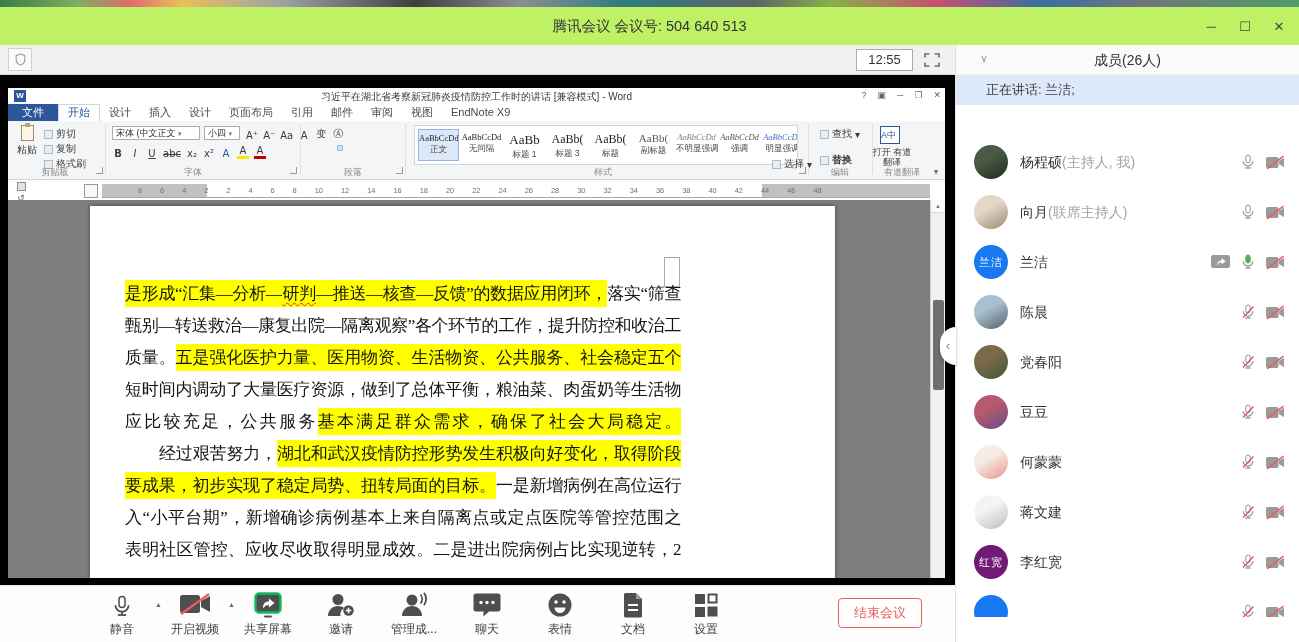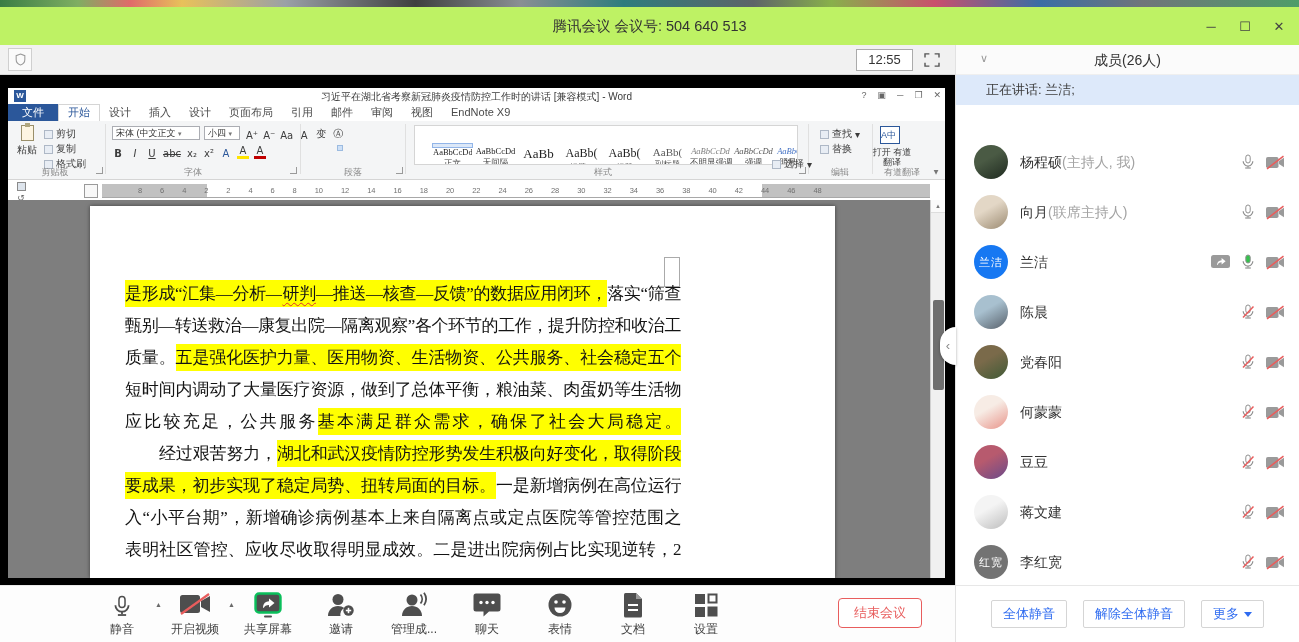--- a/index.html
+++ b/index.html
@@ -54,21 +54,21 @@
   .fb { min-width:12px; text-align:center; font-family:"DejaVu Sans",sans-serif; font-size:10px; color:#3c3c3c; }
   .fb.b { font-weight:bold; } .fb.i { font-style:italic; } .fb.u { text-decoration:underline; }
   .fb.strike { text-decoration:line-through; }
   .fb.hlA { border-bottom:3px solid #ffe400; } .fb.colA { border-bottom:3px solid #c00000; }
   .fb.fx { color:#2b579a; }
 
   .pg-row { position:absolute; display:flex; gap:5px; align-items:center; }
   .pgi { width:13px; height:11px; background:repeating-linear-gradient(180deg,#6f6f6f 0 1.2px,transparent 1.2px 3.4px); }
   .pgi-wrap { padding:2px; } .pgi-wrap.sel { background:#cde0f7; border:1px solid #9cbbe0; }
 
-  .styles-gal { position:absolute; left:406px; top:4px; width:384px; height:40px; display:flex; gap:2px; background:#fff; border:1px solid #d5d5d5; padding:17px; overflow:hidden; }
+  .styles-gal { position:absolute; left:406px; top:4px; width:384px; height:40px; display:flex; gap:2px; background:#fff; border:1px solid #d5d5d5; padding:3px; overflow:hidden; }
   .style-item { width:41px; flex:none; text-align:center; padding-top:3px; }
   .style-item.sel { border:1px solid #92b5e8; background:#dce8f8; }
   .style-sample { font-family:"Liberation Serif",serif; font-size:8.5px; color:#222; white-space:nowrap; overflow:hidden; }
   .style-sample.h1 { font-size:13px; } .style-sample.h2 { font-size:12px; } .style-sample.h3 { font-size:12px; }
   .style-sample.sub { font-size:11px; color:#595959; }
   .style-sample.e1 { font-style:italic; color:#7f7f7f; } .style-sample.e2 { font-style:italic; color:#595959; }
   .style-sample.e3 { font-style:italic; color:#4472c4; }
   .style-label { font-size:8.5px; color:#444; margin-top:1px; white-space:nowrap; }
 
   .edit-grp .mini-row { left:812px; }
@@ -296,21 +296,21 @@
         <div class="grp-label" style="left:560px; width:70px;">样式</div>
         <div class="launcher" style="left:791px;"></div>
         <div class="rib-sep" style="left:800px;"></div>
 
         <div class="edit-grp">
           <div class="mini-row" style="left:812px; top:6px;">
               <span class="mini-ic"></span>
               <span>查找</span> 
               <span class="dd">▾</span>
             </div>
-          <div class="mini-row" style="left:812px; top:21px;">
+          <div class="mini-row" style="left:812px; top:32px;font-weight:bold;">
               <span class="mini-ic"></span>
               <span>替换</span>
             </div>
           <div class="mini-row" style="left:764px; top:36px;">
               <span class="mini-ic"></span>
               <span>选择</span> 
               <span class="dd">▾</span>
             </div>
         </div>
         <div class="grp-label" style="left:800px; width:64px;">编辑</div>
@@ -498,20 +498,42 @@
             <span class="m-ic">
               <svg width="20" height="15" viewBox="0 0 20 15">
                 <rect x="1" y="2" width="12.5" height="11" rx="1.8" fill="#9a9a9a"></rect>
                 <path d="M14 6l5-3.2v9.4L14 9z" fill="#9a9a9a"></path>
                 <line x1="2" y1="13.8" x2="18.5" y2="1.2" stroke="#e85d5d" stroke-width="1.5"></line>
               </svg>
             </span>
           </div>
         </div>
         <div class="m-row">
+          <div class="avatar" style="background: linear-gradient(150deg, rgb(183, 90, 110) 40%, rgb(106, 74, 138));"></div>
+          <span class="m-name">豆豆<span class="m-suffix"></span></span>
+          <div class="m-icons">
+            <span class="m-ic">
+              <svg width="16" height="16" viewBox="0 0 16 16">
+                <rect x="5.8" y="1" width="4.4" height="8" rx="2.2" fill="#ffffff" stroke="#8f8f8f"></rect>
+                <path d="M3.2 7.2a4.8 4.8 0 0 0 9.6 0" fill="none" stroke="#8f8f8f" stroke-width="1.2"></path>
+                <line x1="8" y1="12" x2="8" y2="13.6" stroke="#8f8f8f" stroke-width="1.2"></line>
+                <line x1="5.2" y1="14" x2="10.8" y2="14" stroke="#8f8f8f" stroke-width="1.2"></line>
+                <line x1="3" y1="13.5" x2="13.5" y2="2.5" stroke="#e85d5d" stroke-width="1.5"></line>
+              </svg>
+            </span>
+            <span class="m-ic">
+              <svg width="20" height="15" viewBox="0 0 20 15">
+                <rect x="1" y="2" width="12.5" height="11" rx="1.8" fill="#9a9a9a"></rect>
+                <path d="M14 6l5-3.2v9.4L14 9z" fill="#9a9a9a"></path>
+                <line x1="2" y1="13.8" x2="18.5" y2="1.2" stroke="#e85d5d" stroke-width="1.5"></line>
+              </svg>
+            </span>
+          </div>
+        </div>
+        <div class="m-row">
           <div class="avatar" style="background: linear-gradient(150deg, rgb(247, 236, 229) 40%, rgb(232, 148, 138));"></div>
           <span class="m-name">何蒙蒙<span class="m-suffix"></span></span>
           <div class="m-icons">
             <span class="m-ic">
               <svg width="16" height="16" viewBox="0 0 16 16">
                 <rect x="5.8" y="1" width="4.4" height="8" rx="2.2" fill="#ffffff" stroke="#8f8f8f"></rect>
                 <path d="M3.2 7.2a4.8 4.8 0 0 0 9.6 0" fill="none" stroke="#8f8f8f" stroke-width="1.2"></path>
                 <line x1="8" y1="12" x2="8" y2="13.6" stroke="#8f8f8f" stroke-width="1.2"></line>
                 <line x1="5.2" y1="14" x2="10.8" y2="14" stroke="#8f8f8f" stroke-width="1.2"></line>
                 <line x1="3" y1="13.5" x2="13.5" y2="2.5" stroke="#e85d5d" stroke-width="1.5"></line>
@@ -520,42 +542,20 @@
             <span class="m-ic">
               <svg width="20" height="15" viewBox="0 0 20 15">
                 <rect x="1" y="2" width="12.5" height="11" rx="1.8" fill="#9a9a9a"></rect>
                 <path d="M14 6l5-3.2v9.4L14 9z" fill="#9a9a9a"></path>
                 <line x1="2" y1="13.8" x2="18.5" y2="1.2" stroke="#e85d5d" stroke-width="1.5"></line>
               </svg>
             </span>
           </div>
         </div>
         <div class="m-row">
-          <div class="avatar" style="background: linear-gradient(150deg, rgb(183, 90, 110) 40%, rgb(106, 74, 138));"></div>
-          <span class="m-name">豆豆<span class="m-suffix"></span></span>
-          <div class="m-icons">
-            <span class="m-ic">
-              <svg width="16" height="16" viewBox="0 0 16 16">
-                <rect x="5.8" y="1" width="4.4" height="8" rx="2.2" fill="#ffffff" stroke="#8f8f8f"></rect>
-                <path d="M3.2 7.2a4.8 4.8 0 0 0 9.6 0" fill="none" stroke="#8f8f8f" stroke-width="1.2"></path>
-                <line x1="8" y1="12" x2="8" y2="13.6" stroke="#8f8f8f" stroke-width="1.2"></line>
-                <line x1="5.2" y1="14" x2="10.8" y2="14" stroke="#8f8f8f" stroke-width="1.2"></line>
-                <line x1="3" y1="13.5" x2="13.5" y2="2.5" stroke="#e85d5d" stroke-width="1.5"></line>
-              </svg>
-            </span>
-            <span class="m-ic">
-              <svg width="20" height="15" viewBox="0 0 20 15">
-                <rect x="1" y="2" width="12.5" height="11" rx="1.8" fill="#9a9a9a"></rect>
-                <path d="M14 6l5-3.2v9.4L14 9z" fill="#9a9a9a"></path>
-                <line x1="2" y1="13.8" x2="18.5" y2="1.2" stroke="#e85d5d" stroke-width="1.5"></line>
-              </svg>
-            </span>
-          </div>
-        </div>
-        <div class="m-row">
           <div class="avatar" style="background: linear-gradient(150deg, rgb(244, 244, 244) 40%, rgb(189, 189, 189));"></div>
           <span class="m-name">蒋文建<span class="m-suffix"></span></span>
           <div class="m-icons">
             <span class="m-ic">
               <svg width="16" height="16" viewBox="0 0 16 16">
                 <rect x="5.8" y="1" width="4.4" height="8" rx="2.2" fill="#ffffff" stroke="#8f8f8f"></rect>
                 <path d="M3.2 7.2a4.8 4.8 0 0 0 9.6 0" fill="none" stroke="#8f8f8f" stroke-width="1.2"></path>
                 <line x1="8" y1="12" x2="8" y2="13.6" stroke="#8f8f8f" stroke-width="1.2"></line>
                 <line x1="5.2" y1="14" x2="10.8" y2="14" stroke="#8f8f8f" stroke-width="1.2"></line>
                 <line x1="3" y1="13.5" x2="13.5" y2="2.5" stroke="#e85d5d" stroke-width="1.5"></line>
@@ -564,21 +564,21 @@
             <span class="m-ic">
               <svg width="20" height="15" viewBox="0 0 20 15">
                 <rect x="1" y="2" width="12.5" height="11" rx="1.8" fill="#9a9a9a"></rect>
                 <path d="M14 6l5-3.2v9.4L14 9z" fill="#9a9a9a"></path>
                 <line x1="2" y1="13.8" x2="18.5" y2="1.2" stroke="#e85d5d" stroke-width="1.5"></line>
               </svg>
             </span>
           </div>
         </div>
         <div class="m-row">
-          <div class="avatar initials" style="background: #737373;">红宽</div>
+          <div class="avatar initials" style="background: #701a75;">红宽</div>
           <span class="m-name">李红宽<span class="m-suffix"></span></span>
           <div class="m-icons">
             <span class="m-ic">
               <svg width="16" height="16" viewBox="0 0 16 16">
                 <rect x="5.8" y="1" width="4.4" height="8" rx="2.2" fill="#ffffff" stroke="#8f8f8f"></rect>
                 <path d="M3.2 7.2a4.8 4.8 0 0 0 9.6 0" fill="none" stroke="#8f8f8f" stroke-width="1.2"></path>
                 <line x1="8" y1="12" x2="8" y2="13.6" stroke="#8f8f8f" stroke-width="1.2"></line>
                 <line x1="5.2" y1="14" x2="10.8" y2="14" stroke="#8f8f8f" stroke-width="1.2"></line>
                 <line x1="3" y1="13.5" x2="13.5" y2="2.5" stroke="#e85d5d" stroke-width="1.5"></line>
               </svg>
@@ -608,25 +608,20 @@
             <span class="m-ic">
               <svg width="20" height="15" viewBox="0 0 20 15">
                 <rect x="1" y="2" width="12.5" height="11" rx="1.8" fill="#9a9a9a"></rect>
                 <path d="M14 6l5-3.2v9.4L14 9z" fill="#9a9a9a"></path>
                 <line x1="2" y1="13.8" x2="18.5" y2="1.2" stroke="#e85d5d" stroke-width="1.5"></line>
               </svg>
             </span>
           </div>
         </div>
       </div>
-    <div class="p-footer">
-      <button class="pf-btn">全体静音</button>
-      <button class="pf-btn">解除全体静音</button>
-      <button class="pf-btn"><span>更多</span><span class="pf-caret"></span></button>
-    </div>
   </div>
 
   <div class="main-toolbar">
     <div class="tb-items" id="toolbar-items">
         <div class="tb-item">
           <span class="tb-ic"><svg width="22" height="27" viewBox="0 0 16 16" style="margin-top:1px;">
               <rect x="5.8" y="0.8" width="4.4" height="8" rx="2.2" fill="#fff" stroke="#4e4e4e" stroke-width="1.1"></rect>
               <path d="M3.2 7a4.8 4.8 0 0 0 9.6 0" fill="none" stroke="#4e4e4e" stroke-width="1.3"></path>
               <line x1="8" y1="11.8" x2="8" y2="13.6" stroke="#4e4e4e" stroke-width="1.3"></line>
               <line x1="5" y1="14.2" x2="11" y2="14.2" stroke="#4e4e4e" stroke-width="1.3"></line>

